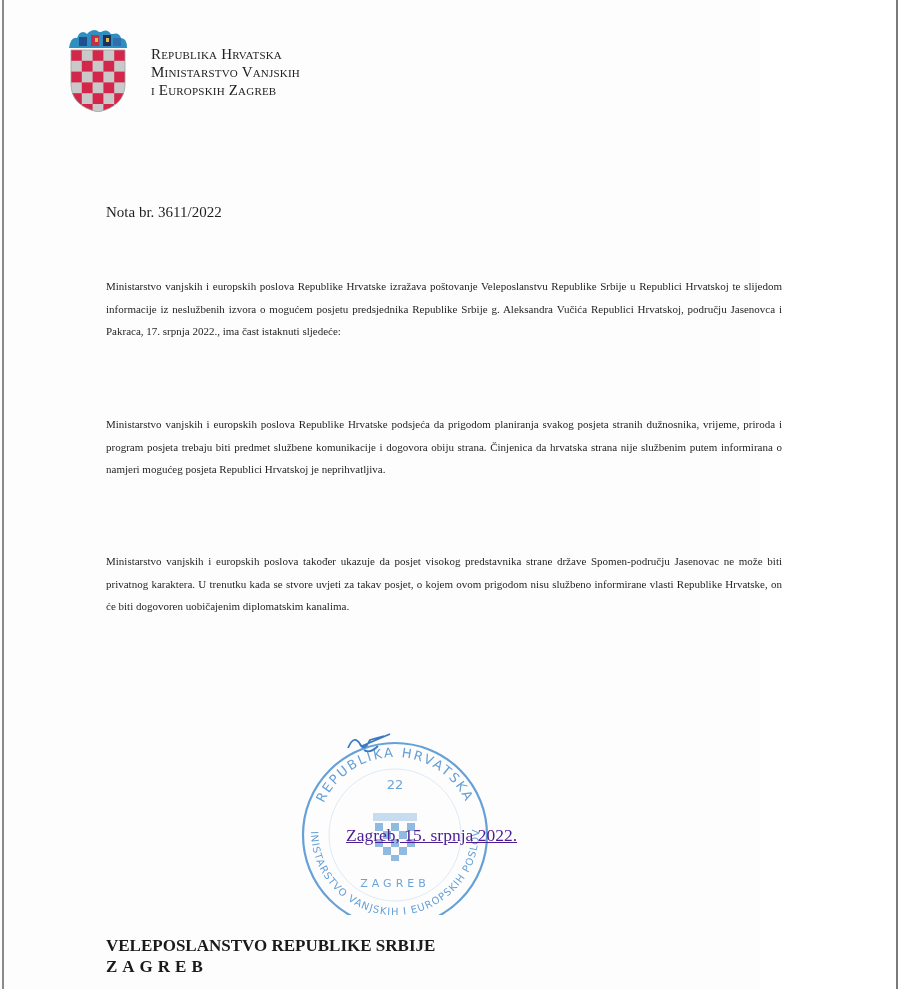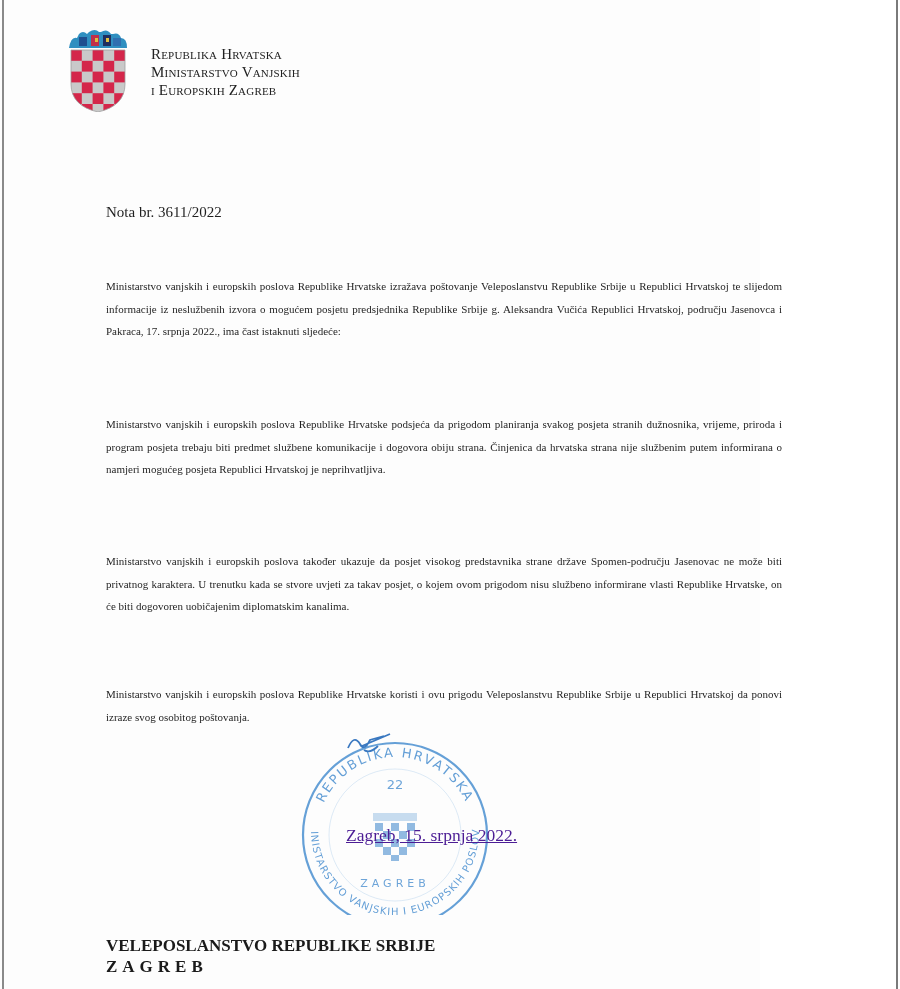--- a/index.html
+++ b/index.html
@@ -139,21 +139,20 @@
     <div>Republika Hrvatska</div>
     <div>Ministarstvo Vanjskih</div>
     <div>i Europskih Zagreb</div>
   </div>
 
   <div class="note-number">Nota br. 3611/2022</div>
 
   <div class="body-text p1">Ministarstvo vanjskih i europskih poslova Republike Hrvatske izražava poštovanje Veleposlanstvu Republike Srbije u Republici Hrvatskoj te slijedom informacije iz neslužbenih izvora o mogućem posjetu predsjednika Republike Srbije g. Aleksandra Vučića Republici Hrvatskoj, području Jasenovca i Pakraca, 17. srpnja 2022., ima čast istaknuti sljedeće:</div>
   <div class="body-text p2">Ministarstvo vanjskih i europskih poslova Republike Hrvatske podsjeća da prigodom planiranja svakog posjeta stranih dužnosnika, vrijeme, priroda i program posjeta trebaju biti predmet službene komunikacije i dogovora obiju strana. Činjenica da hrvatska strana nije službenim putem informirana o namjeri mogućeg posjeta Republici Hrvatskoj je neprihvatljiva.</div>
   <div class="body-text p3">Ministarstvo vanjskih i europskih poslova također ukazuje da posjet visokog predstavnika strane države Spomen-području Jasenovac ne može biti privatnog karaktera. U trenutku kada se stvore uvjeti za takav posjet, o kojem ovom prigodom nisu službeno informirane vlasti Republike Hrvatske, on će biti dogovoren uobičajenim diplomatskim kanalima.</div>
-  <div class="body-text p4">Ministarstvo vanjskih i europskih poslova Republike Hrvatske koristi i ovu prigodu Veleposlanstvu Republike Srbije u Republici Hrvatskoj da ponovi izraze svog osobitog poštovanja.</div>
 
   <svg class="stamp" viewBox="0 0 240 180">
     <defs>
       <path id="topArc" d="M42 100 A78 78 0 0 1 198 100"></path>
       <path id="botArc" d="M36 96 A84 84 0 0 0 204 96"></path>
     </defs>
     <circle cx="120" cy="100" r="92" fill="none" stroke="#4a8fd0" stroke-width="2.2" opacity="0.85"></circle>
     <circle cx="120" cy="100" r="66" fill="none" stroke="#4a8fd0" stroke-width="0.6" opacity="0.3"></circle>
     <text font-family="DejaVu Sans, sans-serif" font-size="13" fill="#4a8fd0" letter-spacing="2" opacity="0.85">
       <textPath href="#topArc" startOffset="50%" text-anchor="middle">REPUBLIKA HRVATSKA</textPath>

